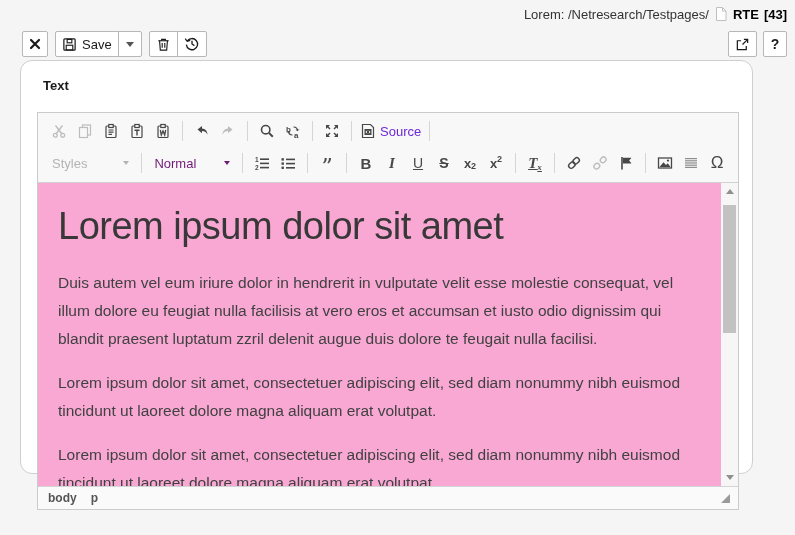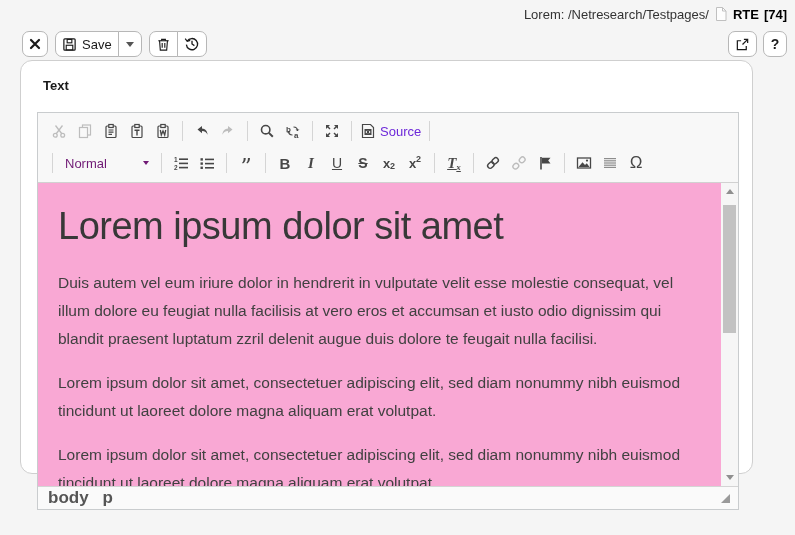--- a/index.html
+++ b/index.html
@@ -6,21 +6,21 @@
     font-family:"Liberation Sans", sans-serif;background:#f5f5f5;}
   .stage{position:relative;width:795px;height:535px;background:#f5f5f5;}
 
   
   .path-row{position:absolute;top:6px;right:8px;display:flex;align-items:center;gap:5px;
     font-size:13px;color:#333;}
   .path-row .rec{font-weight:bold;color:#000;}
   .docheader-left{position:absolute;top:31px;left:22px;display:flex;align-items:center;gap:7px;}
   .docheader-right{position:absolute;top:31px;right:8px;display:flex;align-items:center;gap:6px;}
   .dbtn{height:26px;min-width:24px;box-sizing:border-box;padding:0 6px;background:#fff;
-    border:1px solid #b7b7b7;border-radius:7px;display:inline-flex;align-items:center;
+    border:1px solid #b7b7b7;border-radius:2px;display:inline-flex;align-items:center;
     justify-content:center;gap:5px;color:#1a1a1a;font-size:13px;cursor:pointer;}
   .dgroup{display:inline-flex;}
   .dgroup .dbtn + .dbtn{border-left:1px solid #b7b7b7;margin-left:-1px;border-top-left-radius:0;border-bottom-left-radius:0;}
   .dgroup .dbtn:first-child{border-top-right-radius:0;border-bottom-right-radius:0;}
   .caret{width:0;height:0;border-left:4px solid transparent;border-right:4px solid transparent;
     border-top:5px solid #555;}
   .helpq{font-weight:bold;font-size:14px;}
 
   
   .panel{position:absolute;left:20px;top:60px;width:733px;height:414px;background:#fff;
@@ -73,42 +73,42 @@
     justify-content:center;cursor:pointer;}
   .sb-up{top:0;} .sb-down{bottom:0;}
   .tri-up{width:0;height:0;border-left:4px solid transparent;border-right:4px solid transparent;
     border-bottom:5px solid #8f8f8f;}
   .tri-down{width:0;height:0;border-left:4px solid transparent;border-right:4px solid transparent;
     border-top:5px solid #8f8f8f;}
   .sb-thumb{position:absolute;left:2px;width:13px;top:22px;height:128px;background:#c2c2c2;cursor:pointer;}
 
   
   .statusbar{height:22px;background:#fafafa;border-top:1px solid #d4d4d4;display:flex;
-    align-items:center;padding:0 8px 0 10px;font-size:17px;font-weight:bold;color:#555;}
+    align-items:center;padding:0 8px 0 10px;font-size:12px;font-weight:bold;color:#555;}
   .crumb{margin-right:14px;cursor:pointer;}
   .resize-handle{margin-left:auto;width:0;height:0;border-left:9px solid transparent;
     border-bottom:9px solid #9a9a9a;cursor:nwse-resize;}
 
   svg{display:block;}
 </style>
 </head>
 <body>
 
 <div class="stage">
 
   <div class="path-row">
     <span>Lorem: /Netresearch/Testpages/</span>
     <span>
       <svg width="14" height="16" viewBox="0 0 14 16">
           <path d="M2.5 1.5 h6 l3.5 3.5 v9.5 h-9.5 Z" fill="#fdfdfd" stroke="#c0c0c0" stroke-width="1"></path>
           <path d="M8.5 1.5 v3.5 h3.5" fill="none" stroke="#c0c0c0" stroke-width="1"></path>
         </svg>
     </span>
     <span class="rec">RTE</span>
-    <span class="rec">[74]</span>
+    <span class="rec">[43]</span>
   </div>
 
   <div class="docheader-left">
     <span class="dbtn">
       <span>
         <svg width="12" height="12" viewBox="0 0 12 12">
             <path d="M2 2 L10 10 M10 2 L2 10" stroke="#1a1a1a" stroke-width="2.2" stroke-linecap="round"></path>
           </svg>
       </span>
     </span>
@@ -277,20 +277,24 @@
                   <rect x="4.5" y="6" width="7" height="6" fill="currentColor"></rect>
                   <path d="M7.2 7.8 l-1.4 1.2 1.4 1.2 M8.8 7.8 l1.4 1.2 -1.4 1.2" stroke="#f8f8f8" stroke-width="1" fill="none"></path>
                 </svg>
             </span>
             <span class="src-label">Source</span>
           </span>
           <span class="tsep"></span>
         </div>
 
         <div class="toolbar-row">
+          <span class="combo combo-styles disabled">
+            <span>Styles</span>
+            <span class="caret"></span>
+          </span>
           <span class="tsep"></span>
           <span class="combo combo-format">
             <span>Normal</span>
             <span class="caret"></span>
           </span>
           <span class="tsep"></span>
           <span class="tbtn">
             <span>
               <svg width="16" height="16" viewBox="0 0 16 16">
                   <text x="1" y="7" font-size="6.5" font-weight="bold" fill="currentColor">1</text>

